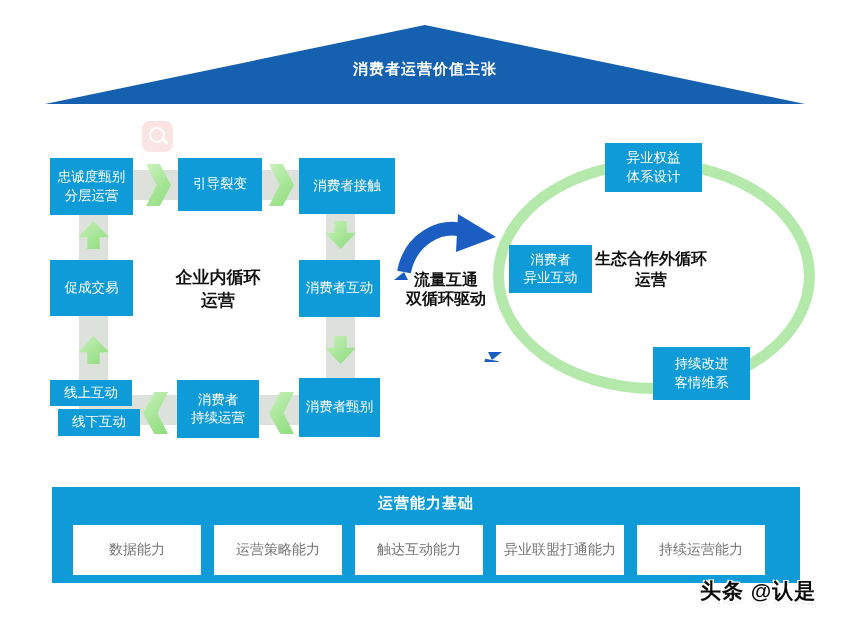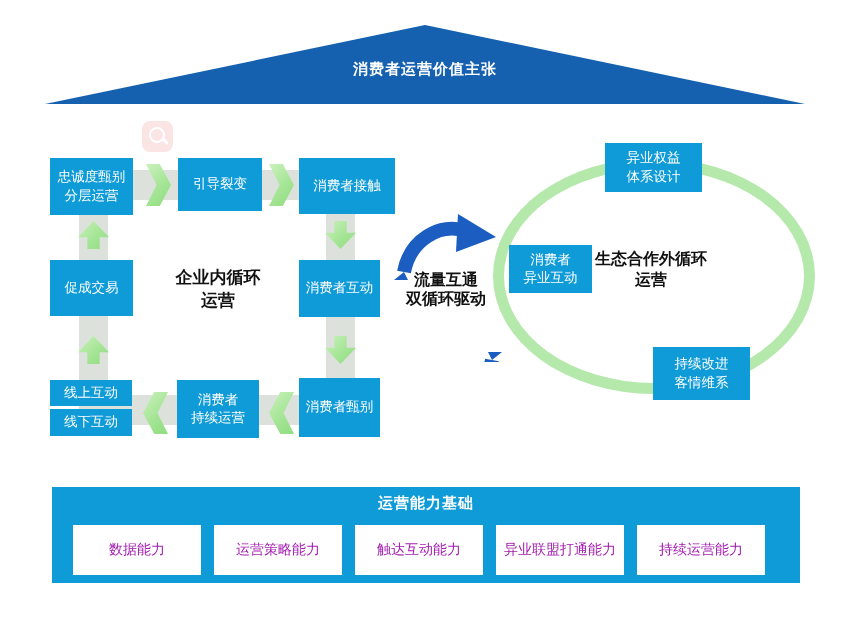--- a/index.html
+++ b/index.html
@@ -65,21 +65,21 @@
     background:#0F9BD7;z-index:1;
   }
   .foundation-title{
     position:absolute;left:0;top:7px;width:100%;text-align:center;
     color:#fff;font-weight:bold;font-size:15px;letter-spacing:1px;
   }
   .cap-row{
     position:absolute;left:21px;top:38px;display:flex;gap:13px;
   }
   .cap{
-    width:128px;height:50px;background:#fff;color:#a21caf;font-size:14px;
+    width:128px;height:50px;background:#fff;color:#737373;font-size:14px;
     display:flex;align-items:center;justify-content:center;text-align:center;
     line-height:1.25;padding:0 8px;box-sizing:border-box;
   }
   
   .watermark{
     position:absolute;left:700px;top:577px;width:150px;z-index:5;
     font-size:21px;font-weight:900;color:#0a0a0a;letter-spacing:1px;
     text-shadow:-1.5px -1.5px 0 #fff,1.5px -1.5px 0 #fff,-1.5px 1.5px 0 #fff,1.5px 1.5px 0 #fff,0 2px 3px rgba(0,0,0,.25);
   }
 </style>
@@ -110,21 +110,21 @@
   <div class="garrow au" style="left:78px;top:221px;width:31px;height:28px;"></div>
   <div class="garrow au" style="left:78px;top:336px;width:31px;height:28px;"></div>
 
   <div class="node" style="left:50px;top:158px;width:83px;height:57px;">忠诚度甄别
 分层运营</div>
   <div class="node" style="left:178px;top:158px;width:84px;height:53px;">引导裂变</div>
   <div class="node" style="left:299px;top:158px;width:96px;height:56px;">消费者接触</div>
   <div class="node" style="left:50px;top:260px;width:83px;height:56px;">促成交易</div>
   <div class="node" style="left:299px;top:260px;width:81px;height:57px;">消费者互动</div>
   <div class="node" style="left:50px;top:380px;width:82px;height:26px;">线上互动</div>
-  <div class="node" style="left:50px;top:409px;width:82px;height:27px;">线下互动</div>
+  <div class="node" style="left:58px;top:409px;width:82px;height:27px;">线下互动</div>
   <div class="node" style="left:177px;top:380px;width:82px;height:58px;">消费者
 持续运营</div>
   <div class="node" style="left:299px;top:378px;width:81px;height:59px;">消费者甄别</div>
 
   <div class="cycle-label" style="left:168px;top:262px;width:100px;height:55px;">企业内循环
 运营</div>
 
   <svg class="flow-svg" width="112" height="152" viewBox="0 0 112 152">
     <g>
       <path d="M12,62 C18,30 48,12 74,21" fill="none" stroke="#1B5DC0" stroke-width="14"></path>
@@ -154,14 +154,15 @@
     <div class="foundation-title">运营能力基础</div>
     <div class="cap-row">
       <div class="cap">数据能力</div>
       <div class="cap">运营策略能力</div>
       <div class="cap">触达互动能力</div>
       <div class="cap">异业联盟打通能力</div>
       <div class="cap">持续运营能力</div>
     </div>
   </div>
 
+  <div class="watermark">头条 @认是</div>
 
 </div>
 
 </body></html>

